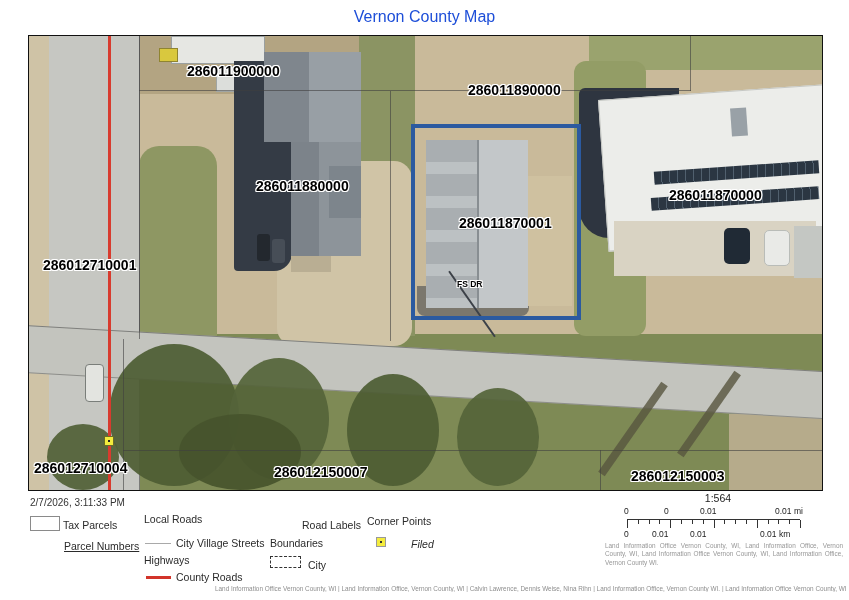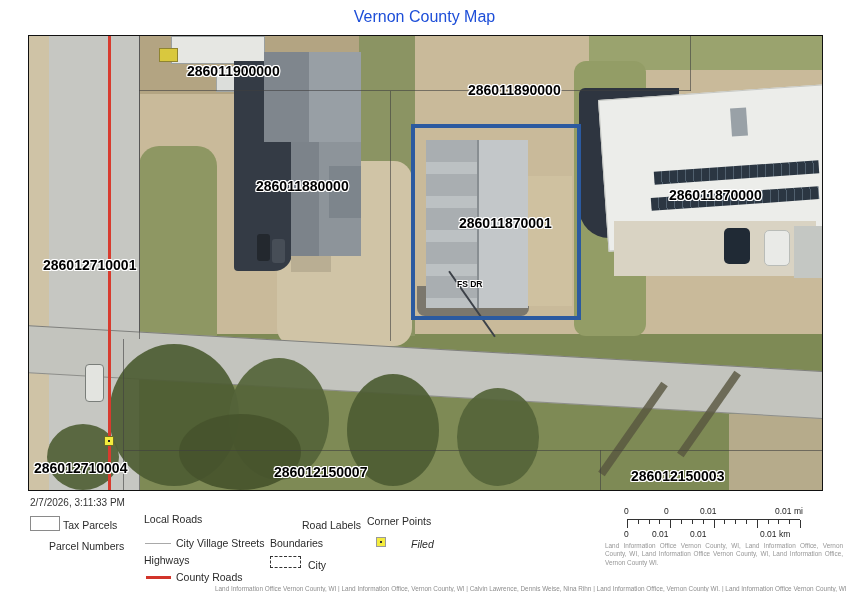--- a/index.html
+++ b/index.html
@@ -101,21 +101,21 @@
       text-shadow:-1px -1px 0 #fff,1px -1px 0 #fff,-1px 1px 0 #fff,1px 1px 0 #fff,0 -1px 0 #fff,0 1px 0 #fff,-1px 0 0 #fff,1px 0 0 #fff;}
   #fs-dr{position:absolute;left:428px;top:243px;z-index:50;font-size:8.5px;font-weight:bold;color:#000;
       text-shadow:-1px -1px 0 #fff,1px -1px 0 #fff,-1px 1px 0 #fff,1px 1px 0 #fff;}
 
   
   .abs{position:absolute;}
   #timestamp{left:30px;top:497px;font-size:10px;color:#333;}
   .lg{font-size:10.5px;color:#2b2b2b;}
   #sw-taxparcels{left:30px;top:516px;width:28px;height:13px;background:#fff;border:1px solid #8a8a8a;}
   #lb-taxparcels{left:63px;top:519px;}
-  #lb-parcelnumbers{left:49px;top:540px;}
+  #lb-parcelnumbers{left:64px;top:540px;text-decoration:underline;}
   #lb-localroads{left:144px;top:513px;}
   #sw-citystreets{left:145px;top:543px;width:26px;height:1px;background:#a9a9a9;}
   #lb-citystreets{left:176px;top:537px;}
   #lb-highways{left:144px;top:554px;}
   #sw-countyroads{left:146px;top:576px;width:25px;height:3px;background:#d2342a;}
   #lb-countyroads{left:176px;top:571px;}
   #lb-roadlabels{left:302px;top:519px;}
   #lb-boundaries{left:270px;top:537px;}
   #sw-city{left:270px;top:556px;width:29px;height:10px;border:1.5px dashed #333;background:#fff;}
   #lb-city{left:308px;top:559px;}
@@ -229,20 +229,21 @@
   <div id="sw-countyroads" class="abs"></div>
   <div id="lb-countyroads" class="abs lg">County Roads</div>
   <div id="lb-roadlabels" class="abs lg">Road Labels</div>
   <div id="lb-boundaries" class="abs lg">Boundaries</div>
   <div id="sw-city" class="abs"></div>
   <div id="lb-city" class="abs lg">City</div>
   <div id="lb-cornerpoints" class="abs lg">Corner Points</div>
   <div id="sw-filed" class="abs"></div>
   <div id="lb-filed" class="abs lg">Filed</div>
 
+  <div id="scale-ratio" class="abs">1:564</div>
   <span id="mi0a" class="abs scl">0</span>
   <span id="mi0b" class="abs scl">0</span>
   <span id="mi001" class="abs scl">0.01</span>
   <span id="mi001mi" class="abs scl">0.01 mi</span>
   <div id="ruler" class="abs">
       <span class="tick" style="left: 0px; height: 8px;"></span>
       <span class="tick" style="left: 11px; height: 4px;"></span>
       <span class="tick" style="left: 22px; height: 4px;"></span>
       <span class="tick" style="left: 32px; height: 4px;"></span>
       <span class="tick" style="left: 43px; height: 8px;"></span>

